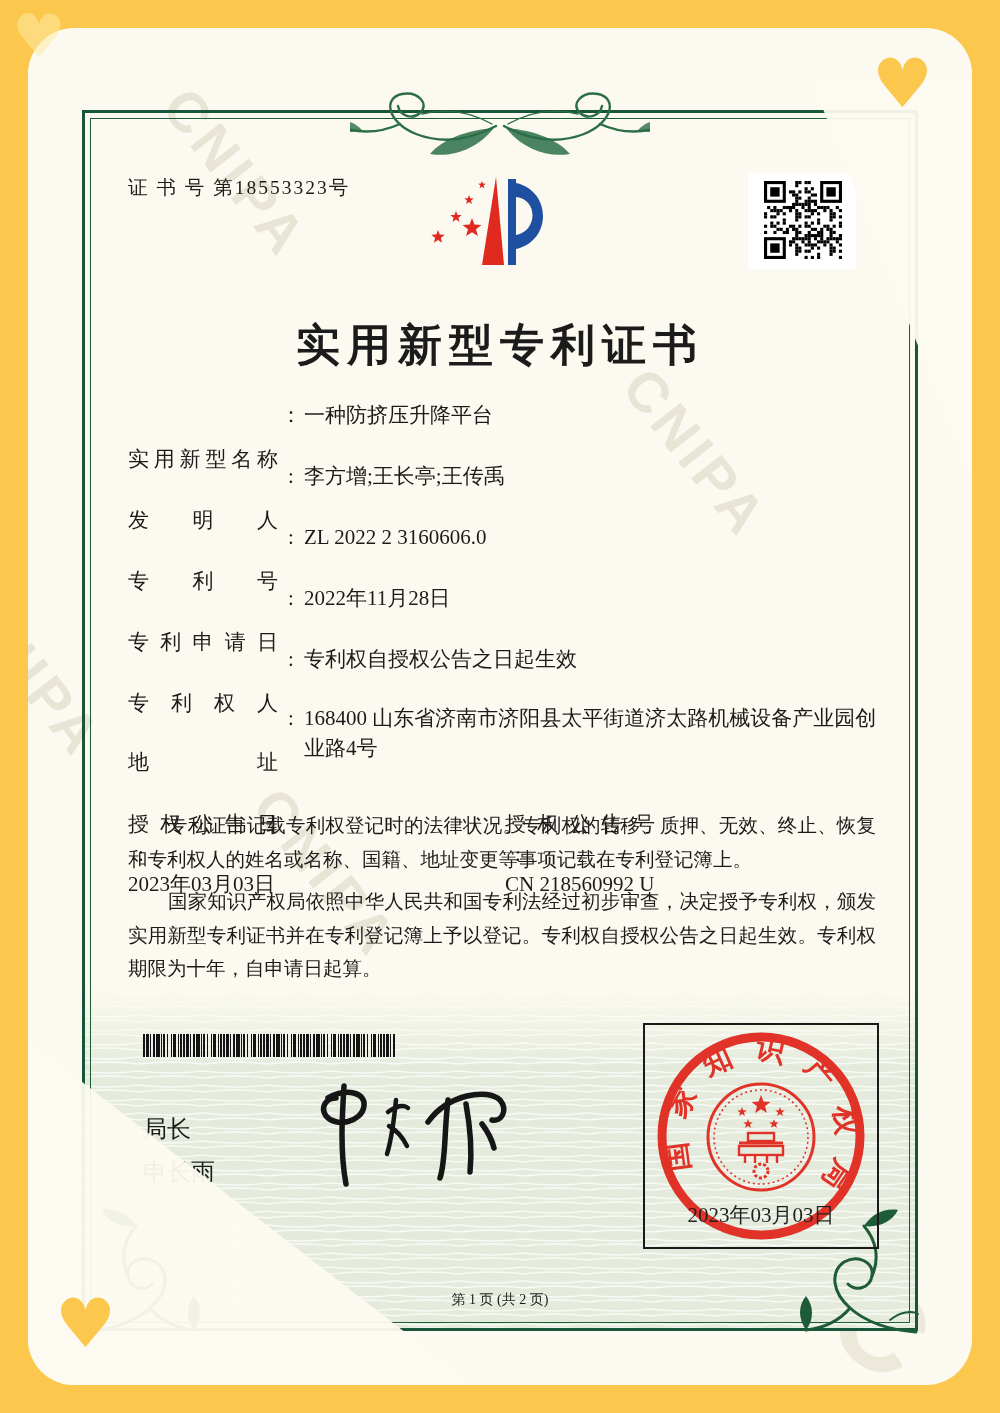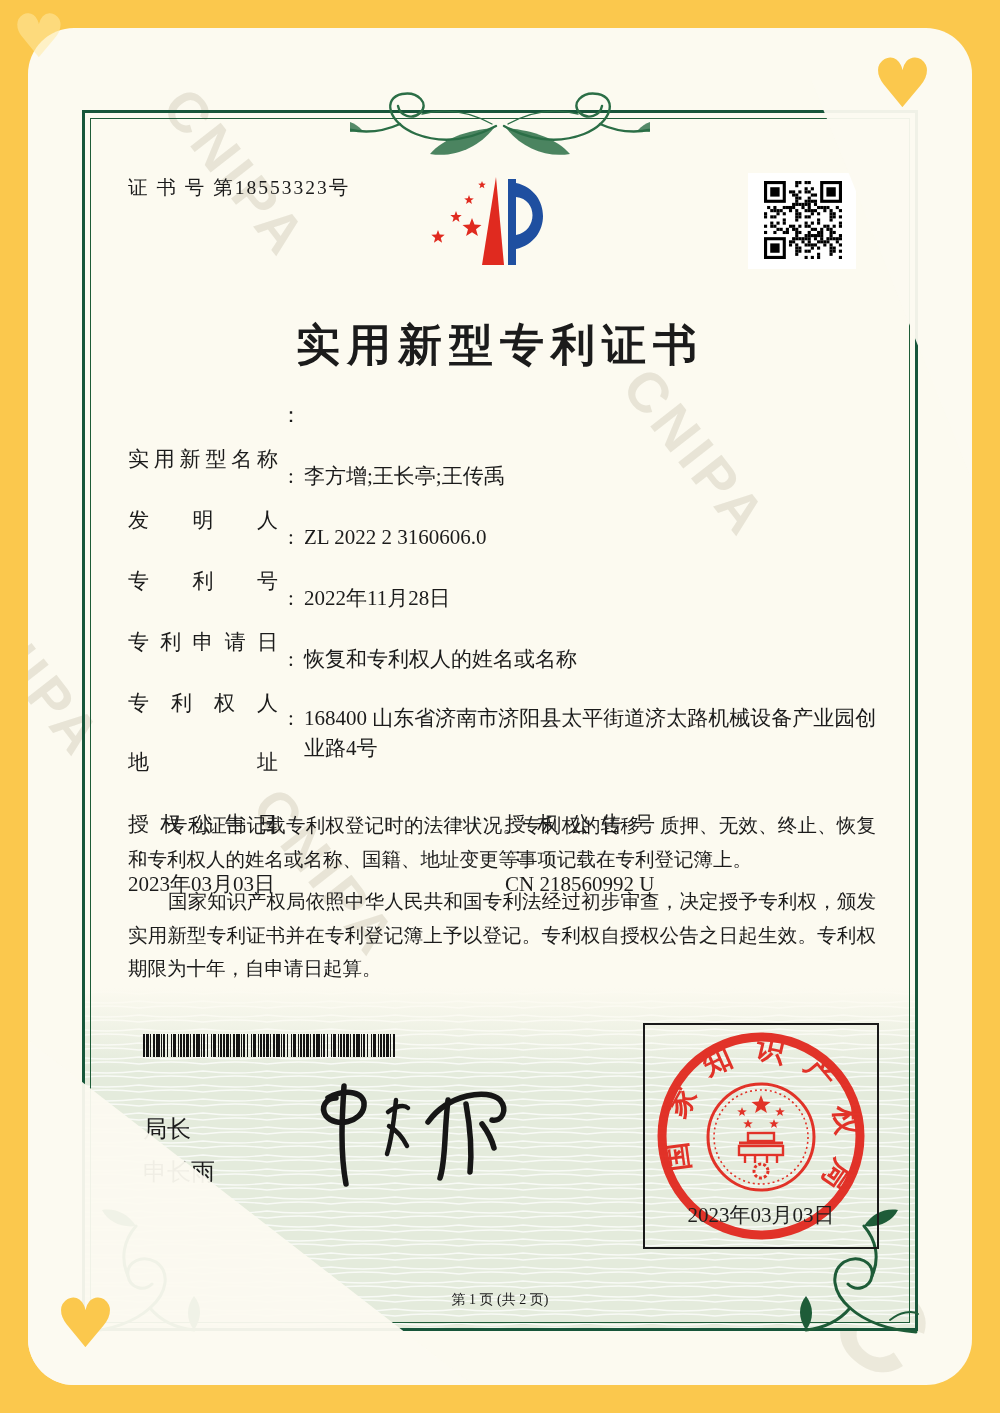--- a/index.html
+++ b/index.html
@@ -376,40 +376,41 @@
         <rect x="46.800000000000004" y="74.88" width="3.12" height="3.12" fill="#000"></rect>
         <rect x="53.04" y="74.88" width="3.12" height="3.12" fill="#000"></rect>
         <rect x="74.88" y="74.88" width="3.12" height="3.12" fill="#000"></rect>
       </svg>
 
     <div class="abs title">实用新型专利证书</div>
 
     <div class="field-row" style="top:372px;">
       <span class="f-label">实用新型名称</span>
       <span class="f-colon">：</span>
+      <span class="f-value">一种防挤压升降平台</span>
     </div>
     <div class="field-row" style="top:433px;">
       <span class="f-label">发明人</span>
       <span class="f-colon">:</span>
       <span class="f-value">李方增;王长亭;王传禹</span>
     </div>
     <div class="field-row" style="top:494px;">
       <span class="f-label">专利号</span>
       <span class="f-colon">:</span>
       <span class="f-value">ZL 2022 2 3160606.0</span>
     </div>
     <div class="field-row" style="top:555px;">
       <span class="f-label">专利申请日</span>
       <span class="f-colon">:</span>
       <span class="f-value">2022年11月28日</span>
     </div>
     <div class="field-row" style="top:616px;">
       <span class="f-label">专利权人</span>
       <span class="f-colon">:</span>
-      <span class="f-value">恢复和专利权人的姓名或名称</span>
+      <span class="f-value">专利权自授权公告之日起生效</span>
     </div>
     <div class="field-row" style="top:675px;">
       <span class="f-label">地址</span>
       <span class="f-colon">:</span>
       <span class="f-value" style="max-width:596px;">168400 山东省济南市济阳县太平街道济太路机械设备产业园创业路4号</span>
     </div>
 
     <div class="grant-row" style="top:737px;">
       <span class="pair" style="left:100px;">
         <span class="f-label">授权公告日</span>

